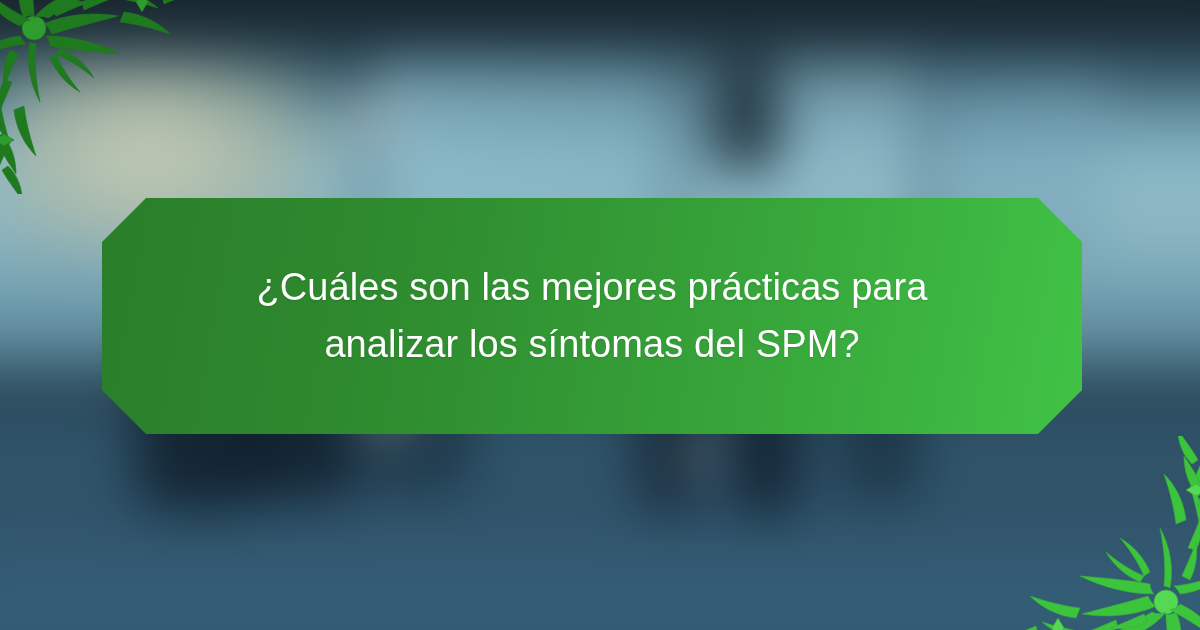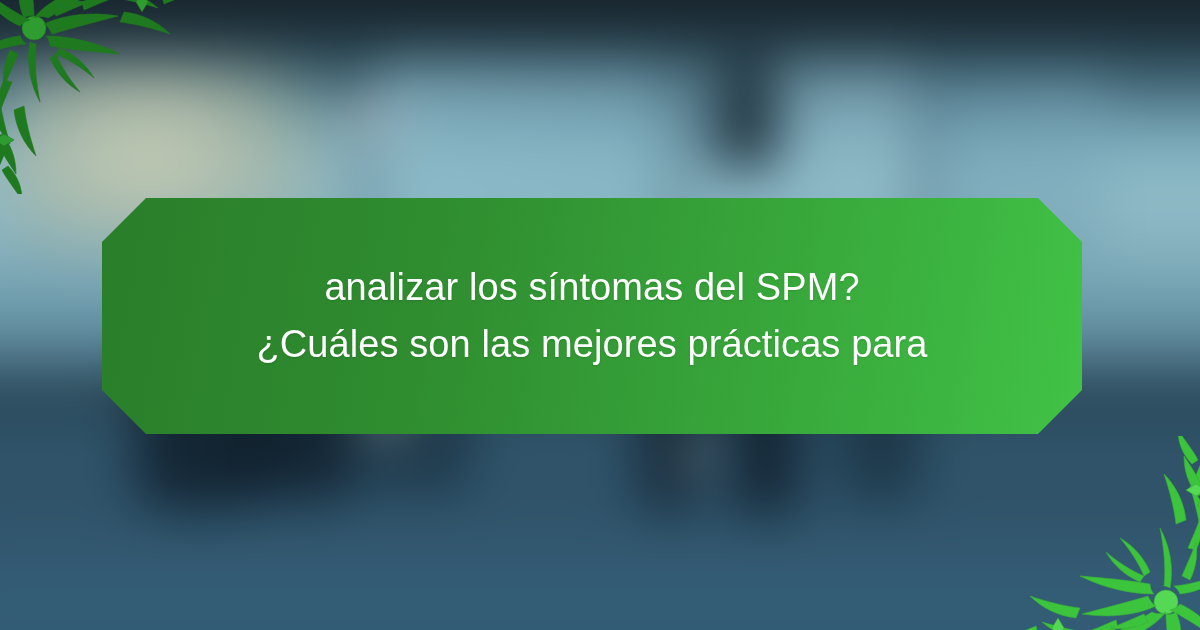--- a/index.html
+++ b/index.html
@@ -246,18 +246,18 @@
       <path d="M18 96 C12 108 10 122 12 134 C16 120 22 108 26 98Z"></path>
       <path d="M66 24 C78 18 92 16 104 18 C92 22 80 28 70 32Z"></path>
       <path d="M24 66 C18 78 16 92 18 104 C22 92 28 80 32 70Z"></path>
       <path d="M74 64 C88 70 100 80 108 94 C96 84 84 76 70 70Z"></path>
       <path d="M64 74 C70 88 80 100 94 108 C84 96 76 84 70 70Z"></path>
     </g>
   </svg>
 
   <div id="banner">
     <div id="banner-text">
+      <span class="line">¿Cuáles son las mejores prácticas para</span>
       <span class="line">analizar los síntomas del SPM?</span>
-      <span class="line">¿Cuáles son las mejores prácticas para</span>
     </div>
   </div>
 
 </div>
 
 </body></html>

